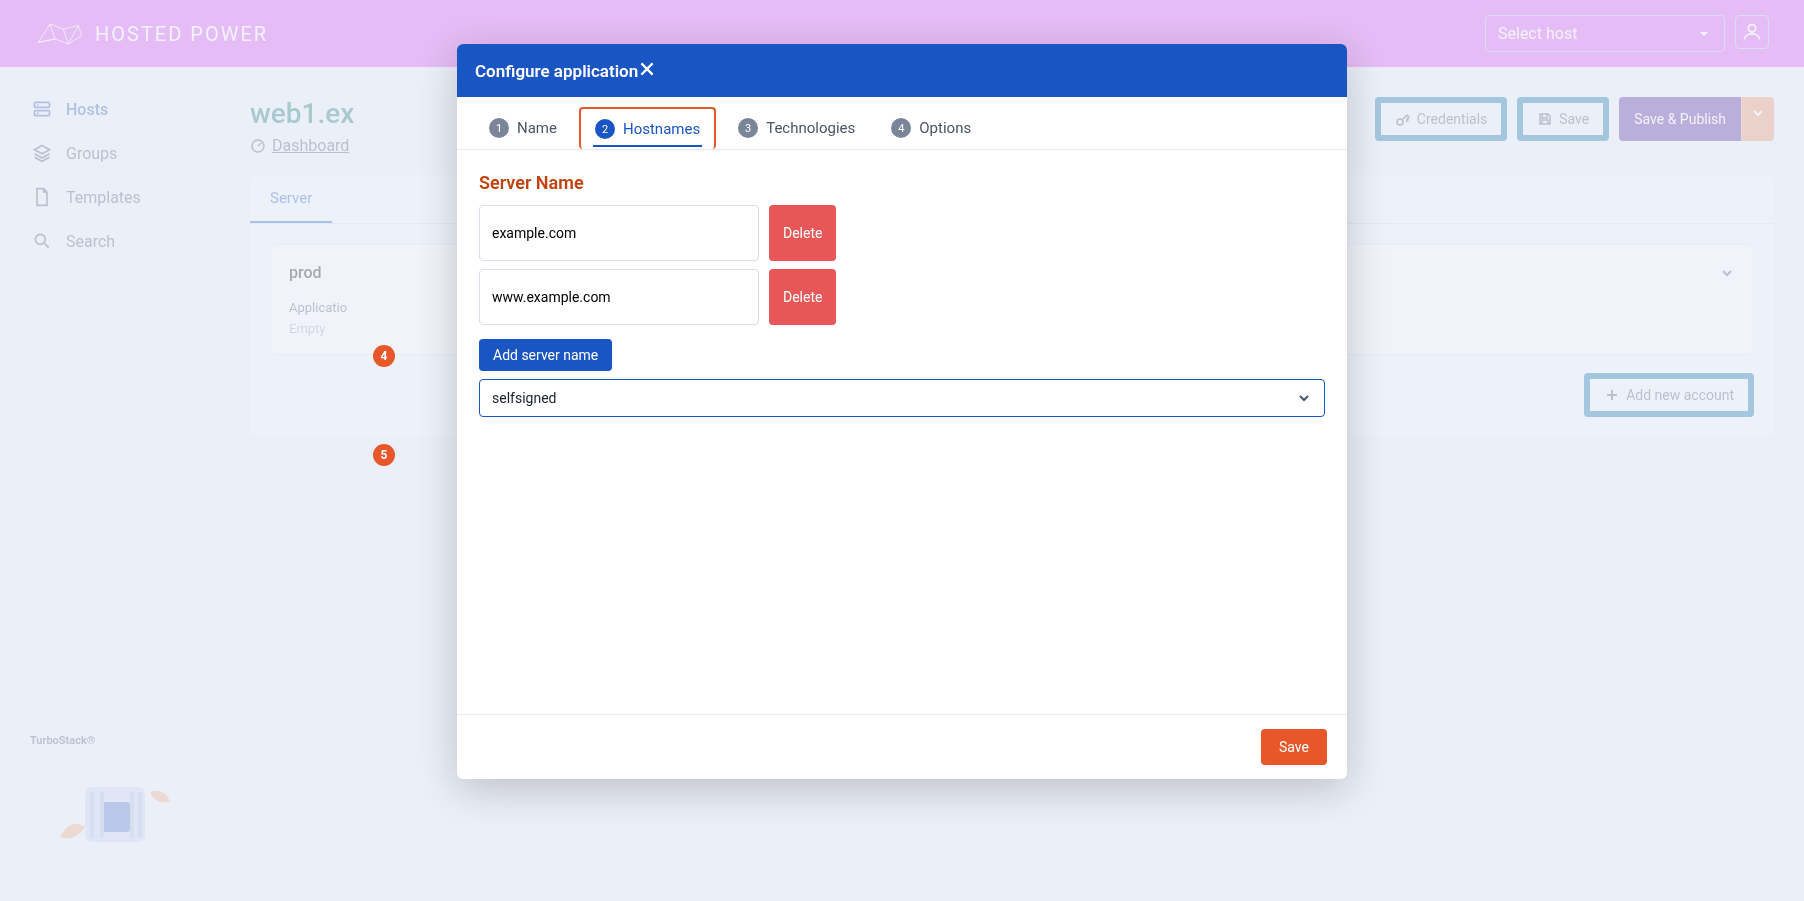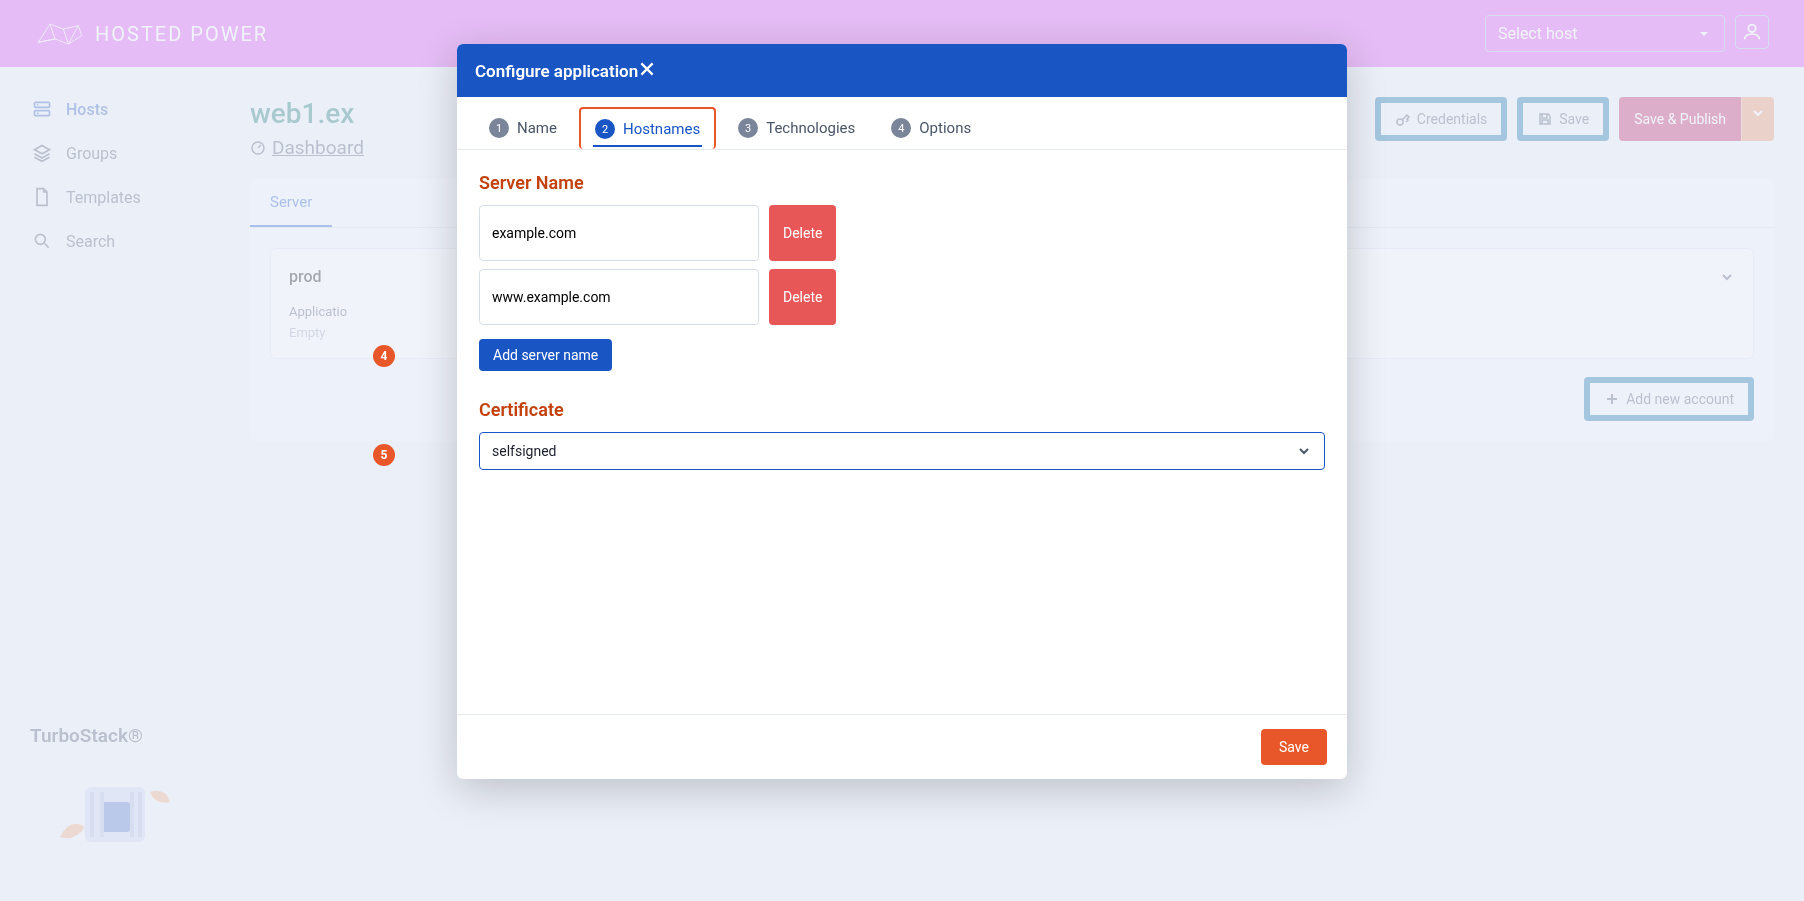--- a/index.html
+++ b/index.html
@@ -14,33 +14,33 @@
 .host-select { background: transparent; border: 1px solid #aab9de; color: #fff; padding: 8px 12px; border-radius: 4px; width: 240px; display: flex; justify-content: space-between; align-items: center; cursor: pointer; }
 .user-icon-box { border: 1px solid #aab9de; padding: 5px; border-radius: 4px; cursor: pointer; }
 .user-icon-svg { width: 22px; height: 22px; display: block; }
 
 
 .sidebar { position: absolute; left: 10px; top: 67px; width: 220px; height: calc(100% - 67px); background: #eff2f8; padding: 20px 0; display: flex; flex-direction: column; }
 .nav-item { display: flex; align-items: center; gap: 14px; padding: 12px 22px; color: #4a5568; font-size: 16px; cursor: pointer; }
 .nav-item.active { color: #2558b8; font-weight: 500; }
 .nav-icon { width: 20px; height: 20px; }
 .sidebar-footer { margin-top: auto; padding: 20px; }
-.ts-label { color: #4a5568; font-weight: 600; font-size: 19px; margin-bottom: 20px; }
+.ts-label { color: #4a5568; font-weight: 600; font-size: 11px; margin-bottom: 20px; }
 .ts-img-placeholder { width: 170px; height: 90px; }
 
 
 .main { position: absolute; left: 220px; top: 67px; right: 0; bottom: 0; padding: 30px; }
 .page-head { display: flex; justify-content: space-between; align-items: flex-start; }
 .page-title { font-size: 28px; font-weight: 500; color: #0f766e; }
-.breadcrumb { display: flex; align-items: center; gap: 6px; margin-top: 6px; color: #4a5568; font-size: 19px; }
+.breadcrumb { display: flex; align-items: center; gap: 6px; margin-top: 6px; color: #4a5568; font-size: 16px; }
 .breadcrumb a { color: #4a5568; text-decoration: underline; }
 .action-btns { display: flex; gap: 10px; }
 .btn { display: flex; align-items: center; gap: 6px; padding: 8px 14px; border-radius: 4px; font-size: 14px; cursor: pointer; border: 1px solid transparent; }
 .btn-outline { border: 6px solid #0369a1; background: transparent; color: #4a5568; }
-.btn-orange { background: #be185d; color: #fff; }
+.btn-orange { background: #4c1d95; color: #fff; }
 .btn-orange-split { background: #ec8e5f; color: #fff; border-left: 1px solid rgba(255,255,255,0.3); padding: 8px 8px; border-radius: 0 4px 4px 0; }
 .btn-group { display: flex; }
 .btn-group .btn-orange { border-radius: 4px 0 0 4px; }
 
 .panel { background: #f5f7fb; border-radius: 6px; margin-top: 20px; padding: 0; }
 .tabs-row { display: flex; border-bottom: 1px solid #d8dee9; position: relative; }
 .tab { padding: 14px 20px; color: #1a202c; font-size: 15px; cursor: pointer; }
 .tab.active { border-bottom: 2px solid #1a55c4; color: #1a55c4; }
 .panel-body { padding: 20px; }
 .acc-card { background: #fff; border: 1px solid #e2e8f0; border-radius: 6px; }
@@ -255,21 +255,20 @@
     <div class="server-row">
       <input class="txt-input" value="example.com" style="">
       <button class="btn-red">Delete</button>
     </div>
     <div class="server-row">
       <input class="txt-input" value="www.example.com" style="">
       <button class="btn-red">Delete</button>
     </div>
     <button class="btn-blue">Add server name</button>
 
-    <div class="field-label" style="margin-top:28px">Certificate</div>
     <div class="cert-select">
       <span>selfsigned</span>
       <svg class="icon-sm" viewBox="0 0 16 16">
           <path d="M4 6l4 4 4-4" fill="none" stroke="#4a5568" stroke-width="2"></path>
         </svg>
     </div>
   </div>
   <div class="modal-footer">
     <button class="btn-save-orange">Save</button>
   </div>

